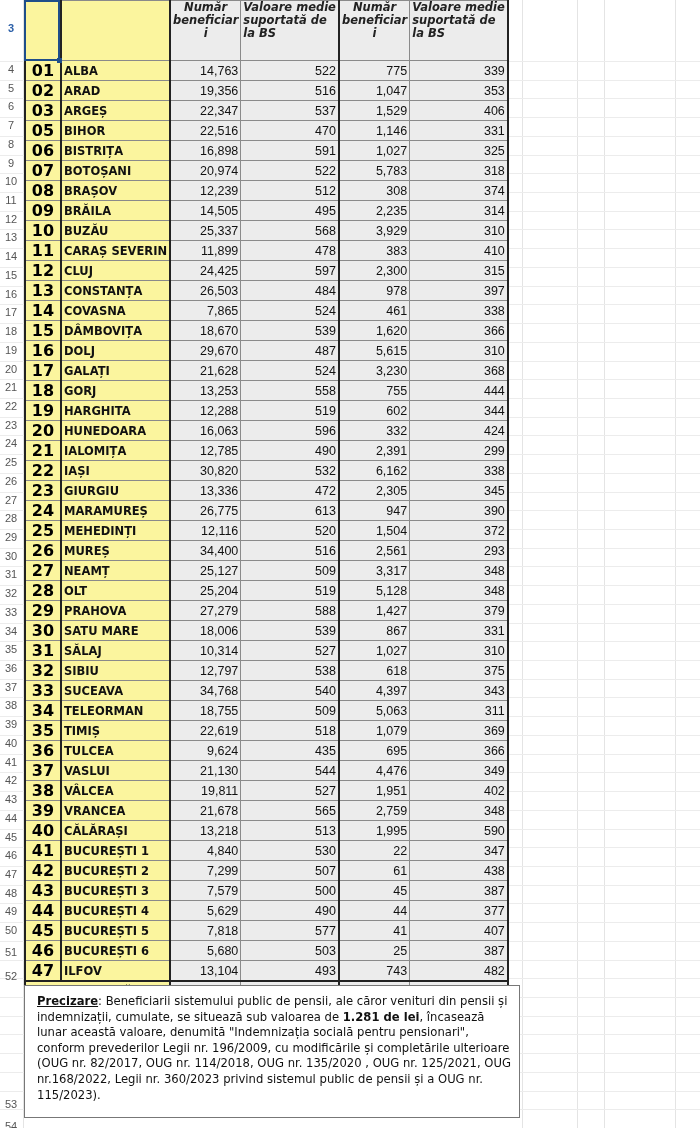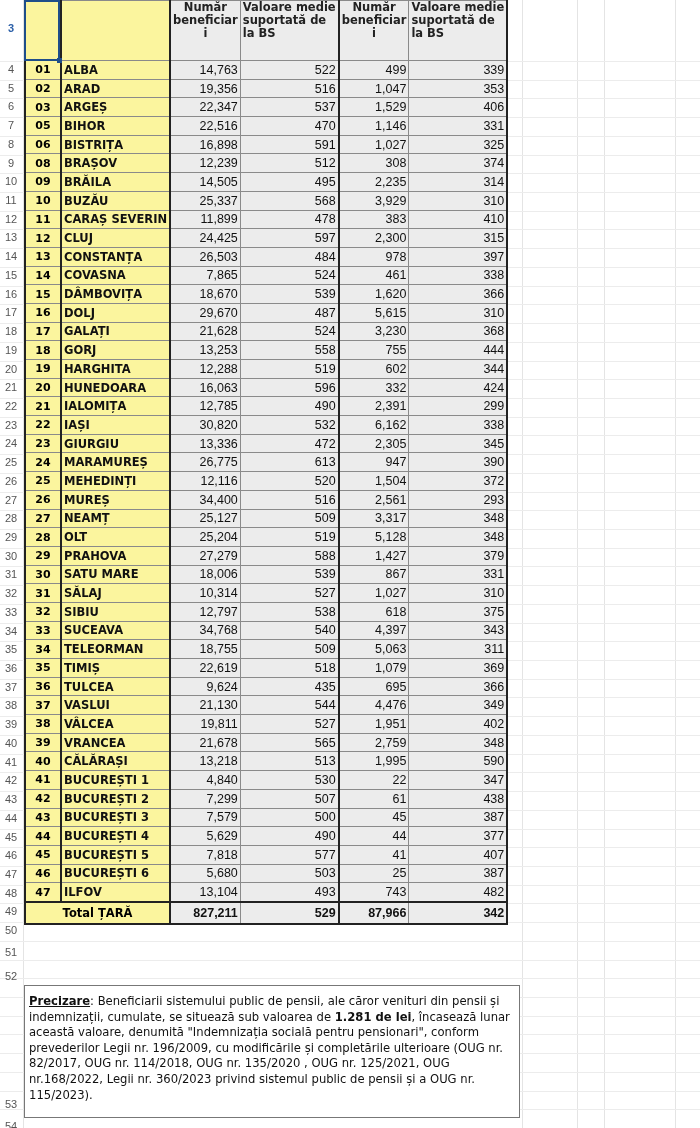--- a/index.html
+++ b/index.html
@@ -7,36 +7,36 @@
          font-family: "DejaVu Sans", sans-serif; }
   .sheet { position: absolute; left: 0; top: 0; width: 700px; height: 1128px; }
   
   .vgrid { position: absolute; top: 0; bottom: 0; width: 1px; background: #e4e4e4; }
   .hgrid { position: absolute; left: 0; right: 0; height: 1px; background: #ececec; }
   .rowhdr { position: absolute; left: 0; width: 22px; text-align: center;
             font-family: "Liberation Sans", sans-serif; font-size: 11px; color: #555; }
   .rowhdr.sel { color: #2b5fa8; font-weight: bold; }
   table.data { position: absolute; left: 24px; top: 0; border-collapse: collapse; table-layout: fixed; }
   table.data td { padding: 0 2px; height: 17.7px; border: 1px solid #8a8a8a; overflow: hidden; white-space: nowrap; }
-  table.data tr.hdr td { height: 59px; }
-  td.code { background: #fbf59e; text-align: center; font-weight: bold; font-size: 11px;
+  table.data tr.hdr td { height: 59px; font-style: italic; }
+  td.code { background: #fbf59e; text-align: center; font-weight: bold; font-size: 16px;
             border-left: 2px solid #222 !important; border-right: 2px solid #222 !important; }
   td.name { background: #fbf59e; text-align: left; font-weight: bold; font-size: 11.5px; color: #111;
             border-right: 2px solid #222 !important; }
   td.num { background: #ececec; text-align: right; font-family: "Liberation Sans", sans-serif; font-size: 12.5px; color: #111; }
   td.thick-r { border-right: 2px solid #222 !important; }
   td.hcell { background: #ececec; font-weight: bold; font-size: 11.5px; line-height: 13px; vertical-align: top; padding-top: 3px; color: #222; white-space: normal; }
   td.hcell.c { text-align: center; }
   td.hcell.l { text-align: left; }
   tr.total td { height: 20px; border-top: 2px solid #222; border-bottom: 2px solid #222; }
   tr.total td.num { font-weight: bold; }
   td.totlabel { background: #fbf59e; text-align: center; font-weight: bold; font-size: 11.5px; padding-left: 30px;
                 border-left: 2px solid #222 !important; border-right: 2px solid #222 !important; }
   .note { position: absolute; left: 24px; top: 985px; width: 496px; height: 133px; box-sizing: border-box;
-          border: 1.5px solid #777; background: #fff; padding: 8px 4px 4px 4px;
+          border: 1.5px solid #777; background: #fff; padding: 8px 4px 4px 12px;
           font-size: 11.6px; line-height: 15.6px; color: #111; }
   .note .lbl { font-weight: bold; text-decoration: underline; }
   .note b { font-weight: bold; }
   .selbox { position: absolute; left: 24px; top: 0; width: 36px; height: 61px; box-sizing: border-box;
             border: 2px solid #1f4e8a; pointer-events: none; }
   .selhandle { position: absolute; left: 57px; top: 58px; width: 5px; height: 5px; background: #1f4e8a; }
 </style>
 </head>
 <body>
 
@@ -194,21 +194,21 @@
           <div>Valoare medie</div>
           <div>suportată de</div>
           <div>la BS</div>
         </td>
       </tr>
     <tr>
           <td class="code">01</td>
           <td class="name">ALBA</td>
           <td class="num">14,763</td>
           <td class="num thick-r">522</td>
-          <td class="num">499</td>
+          <td class="num">775</td>
           <td class="num thick-r">339</td>
         </tr>
         <tr>
           <td class="code">02</td>
           <td class="name">ARAD</td>
           <td class="num">19,356</td>
           <td class="num thick-r">516</td>
           <td class="num">1,047</td>
           <td class="num thick-r">353</td>
         </tr>
@@ -230,20 +230,28 @@
         </tr>
         <tr>
           <td class="code">06</td>
           <td class="name">BISTRIȚA</td>
           <td class="num">16,898</td>
           <td class="num thick-r">591</td>
           <td class="num">1,027</td>
           <td class="num thick-r">325</td>
         </tr>
         <tr>
+          <td class="code">07</td>
+          <td class="name">BOTOȘANI</td>
+          <td class="num">20,974</td>
+          <td class="num thick-r">522</td>
+          <td class="num">5,783</td>
+          <td class="num thick-r">318</td>
+        </tr>
+        <tr>
           <td class="code">08</td>
           <td class="name">BRAȘOV</td>
           <td class="num">12,239</td>
           <td class="num thick-r">512</td>
           <td class="num">308</td>
           <td class="num thick-r">374</td>
         </tr>
         <tr>
           <td class="code">09</td>
           <td class="name">BRĂILA</td>

